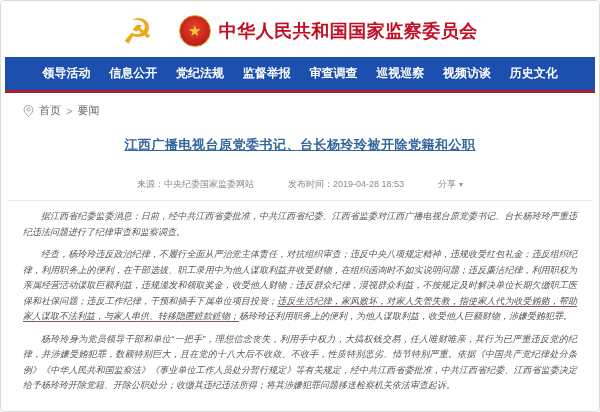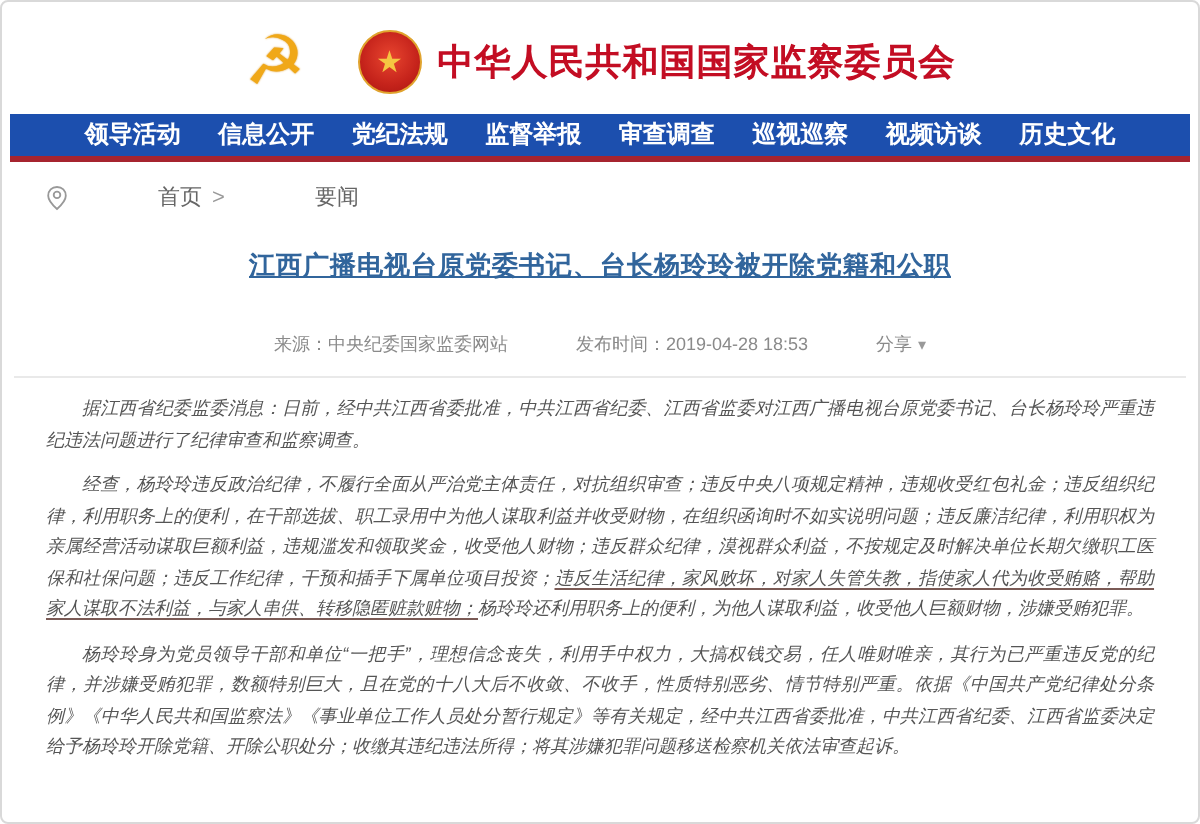--- a/index.html
+++ b/index.html
@@ -7,26 +7,26 @@
   .page { width:600px; height:412px; background:#fff; border:1px solid #d9d9d9; border-radius:4px; overflow:hidden; padding:4px 4px 0 4px; }
 
   
   .site-header { height:52px; display:flex; align-items:center; justify-content:center; gap:26px; background:#fff; }
   .org { display:flex; align-items:center; gap:8px; cursor:pointer; }
   .org-name { color:#c30d23; font-size:18px; font-weight:bold; letter-spacing:0.5px; }
   .party-emblem { font-size:34px; line-height:34px; color:#f0a818; text-shadow:0 0 1px #d98e0a; }
   .national-emblem { width:32px; height:32px; border-radius:50%; background:radial-gradient(circle at 50% 42%, #e8452f 0%, #c5231b 60%, #a81510 100%); border:1.5px solid #e0a32e; display:flex; align-items:center; justify-content:center; color:#f5c542; font-size:15px; }
 
   
-  .nav { height:24px; background:#1c4fae; border-bottom:3px solid #a6242f; display:flex; align-items:center; justify-content:space-around; padding:0 28px; }
+  .nav { height:36px; background:#1c4fae; border-bottom:3px solid #a6242f; display:flex; align-items:center; justify-content:space-around; padding:0 28px; }
   .nav-item { color:#fff; font-size:12px; font-weight:bold; cursor:pointer; white-space:nowrap; }
 
   
   .breadcrumb { display:flex; align-items:center; gap:5px; padding:10px 0 8px 18px; font-size:11px; color:#666; }
-  .breadcrumb .crumb { cursor:pointer;margin-left:40px; }
+  .breadcrumb .crumb { cursor:pointer; }
   .breadcrumb .sep { color:#999; }
 
   
   .article-title { text-align:center; color:#31659c; font-size:13px; font-weight:bold; margin-top:10px; letter-spacing:0.5px;text-decoration:underline; }
   .meta { display:flex; justify-content:center; align-items:center; gap:34px; margin-top:24px; font-size:9px; color:#8a8a8a; }
   .share { cursor:pointer; display:flex; align-items:center; gap:3px; }
   .caret { font-size:8px; color:#999; }
   .divider { border:none; border-top:1px solid #e9e9e9; margin:9px 2px 0 2px; }
 
   

